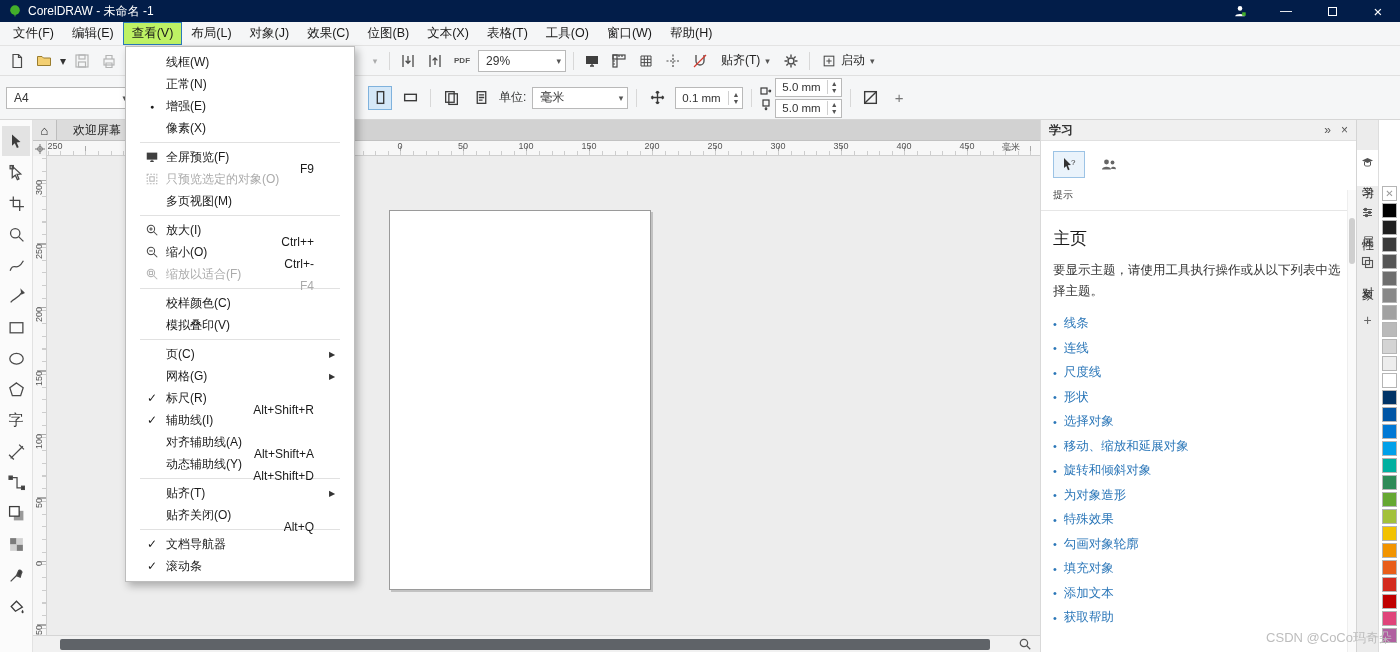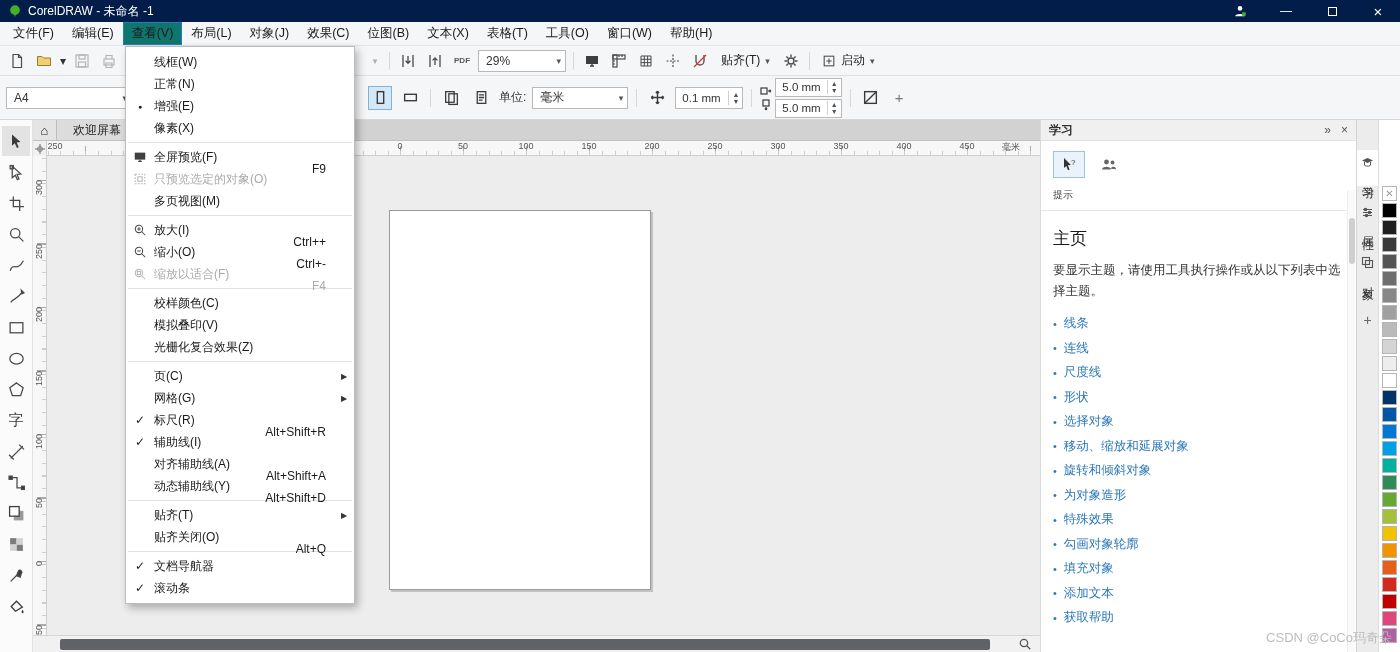--- a/index.html
+++ b/index.html
@@ -10,21 +10,21 @@
   .titlebar { height:22px; background:#021d49; color:#fff; display:flex; align-items:center; padding:0 8px; flex:0 0 auto; }
   .titlebar .logo { width:14px; height:14px; margin-right:6px; }
   .titlebar .title { font-size:12px; }
   .titlebar .tb-right { margin-left:auto; display:flex; align-items:center; gap:18px; }
   .tb-btn { width:28px; height:20px; display:flex; align-items:center; justify-content:center; font-size:12px; color:#fff; cursor:default; }
   .max-box { width:9px; height:9px; border:1px solid #fff; display:inline-block; }
 
   
   .menubar { height:24px; background:#f5f6f7; display:flex; align-items:stretch; padding-left:4px; font-size:12.5px; color:#1a1a1a; border-bottom:1px solid #e3e3e3; flex:0 0 auto; }
   .menu-item { display:flex; align-items:center; padding:0 9px; }
-  .menu-item.active { background:#0f766e; outline:1px solid #2a7ab9; outline-offset:-1px; }
+  .menu-item.active { background:#bef264; outline:1px solid #2a7ab9; outline-offset:-1px; }
 
   
   .stdbar { height:30px; background:#f5f6f7; border-bottom:1px solid #e0e0e0; display:flex; align-items:center; gap:5px; padding:0 6px; font-size:12px; color:#333; flex:0 0 auto; }
   .tbtn { width:22px; height:22px; display:flex; align-items:center; justify-content:center; }
   .tbtn svg { width:16px; height:16px; }
   .tbtn.disabled { opacity:.38; }
   .sep { width:1px; height:18px; background:#d8d8d8; margin:0 2px; }
   .combo { height:22px; background:#fff; border:1px solid #b9b9b9; display:flex; align-items:center; padding:0 4px 0 7px; gap:6px; font-size:12px; }
   .combo .caret { font-size:9px; color:#555; }
   .flatcombo { height:22px; display:flex; align-items:center; gap:5px; padding:0 5px; font-size:12px; color:#222; }
@@ -113,21 +113,21 @@
   .stab svg { width:13px; height:13px; }
   .stab .vlabel { writing-mode:vertical-rl; font-size:12px; color:#333; letter-spacing:2px; }
   .stab-plus { margin-top:12px; color:#666; font-size:14px; }
 
   
   .palette { width:22px; background:#fff; border-left:1px solid #ddd; display:flex; flex-direction:column; align-items:center; padding-top:66px; gap:2px; overflow:hidden; }
   .swatch { width:15px; height:15px; border:1px solid #b5b5b5; flex:0 0 auto; }
   .swatch.none { background:#fff; color:#999; font-size:10px; line-height:13px; text-align:center; }
 
   
-  .view-menu { position:absolute; left:125px; top:46px; width:230px; background:#fff; border:1px solid #bdbdbd; box-shadow:3px 4px 8px rgba(0,0,0,.28); padding:4px 0; z-index:50; font-size:12px; color:#1a1a1a; }
+  .view-menu { position:absolute; left:125px; top:46px; width:230px; background:#fff; border:1px solid #bdbdbd; box-shadow:3px 4px 8px rgba(0,0,0,.28); padding:4px 12px; z-index:50; font-size:12px; color:#1a1a1a; }
   .vm-row { height:22px; display:flex; align-items:center; padding-right:4px; }
   .vm-gutter { width:28px; display:flex; align-items:center; justify-content:center; flex:0 0 auto; }
   .vm-gutter svg { width:14px; height:14px; }
   .chk { font-weight:bold; font-size:12px; }
   .blt { font-size:7px; }
   .vm-label { flex:1; white-space:nowrap; }
   .vm-shortcut { margin-left:auto; padding-right:12px; color:#1a1a1a;margin-top:24px; }
   .vm-arrow { width:12px; font-size:8px; color:#333; text-align:center; }
   .vm-row.disabled .vm-label, .vm-row.disabled .vm-shortcut { color:#ababab; }
   .vm-row.disabled svg { opacity:.4; }
@@ -748,26 +748,20 @@
         <span class="vm-label">校样颜色(C)</span>
         <span class="vm-shortcut"></span>
         <span class="vm-arrow"></span>
       </div>
       <div class="vm-row">
         <span class="vm-gutter"></span>
         <span class="vm-label">模拟叠印(V)</span>
         <span class="vm-shortcut"></span>
         <span class="vm-arrow"></span>
       </div>
-      <div class="vm-row">
-        <span class="vm-gutter"></span>
-        <span class="vm-label">光栅化复合效果(Z)</span>
-        <span class="vm-shortcut"></span>
-        <span class="vm-arrow"></span>
-      </div>
       <div class="menu-sep"></div>
       <div class="vm-row">
         <span class="vm-gutter"></span>
         <span class="vm-label">页(C)</span>
         <span class="vm-shortcut"></span>
         <span class="vm-arrow">▶</span>
       </div>
       <div class="vm-row">
         <span class="vm-gutter"></span>
         <span class="vm-label">网格(G)</span>

